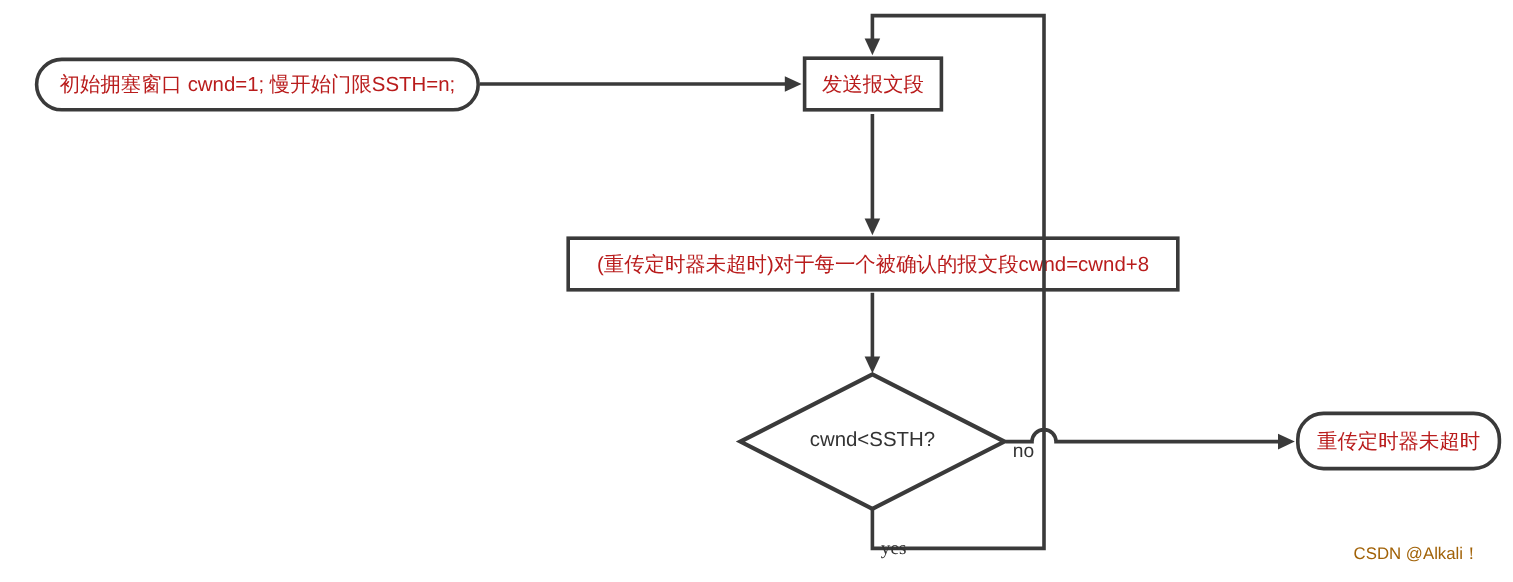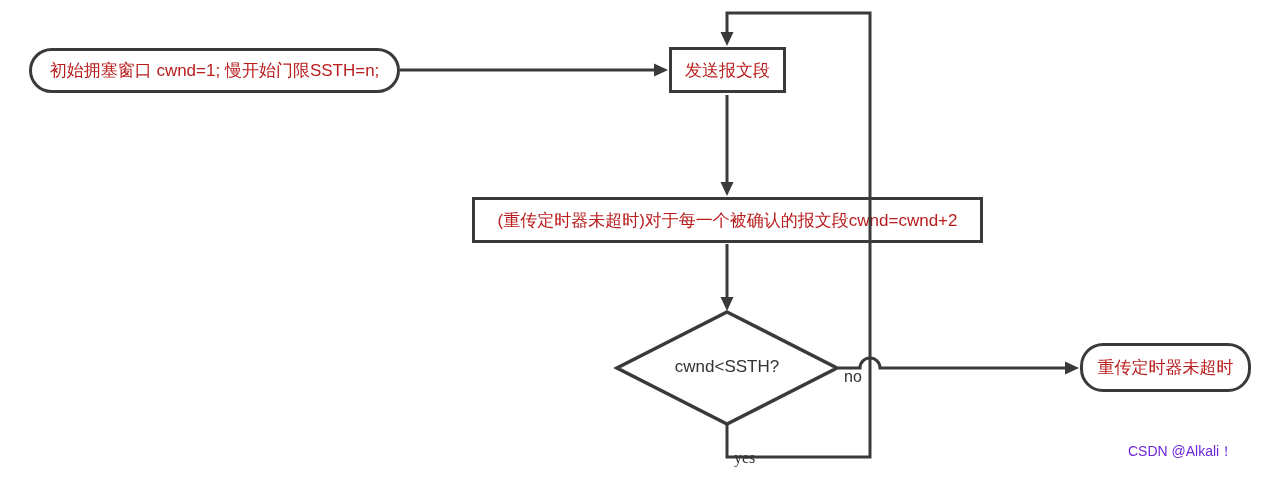--- a/index.html
+++ b/index.html
@@ -43,42 +43,42 @@
     white-space: nowrap;
   }
   .decision-label {
     font-size: 17px;
     text-align: center;
   }
   .edge-label { font-size: 16px; margin-top: 21px; }
   .watermark {
     position: absolute;
     left: 1128px;
-    top: 443px;
+    top: 453px;
     font-size: 14px;
-    color: #6d28d9;
+    color: #a16207;
     z-index: 3;
     white-space: nowrap;
   }
 </style>
 </head>
 <body>
 
 <div class="canvas">
 
   <div class="node stadium" style="left:29px; top:48px; width:371px; height:45px;">
     <span>初始拥塞窗口 cwnd=1; 慢开始门限SSTH=n;</span>
   </div>
 
   <div class="node" style="left:669px; top:47px; width:117px; height:46px;">
     <span>发送报文段</span>
   </div>
 
   <div class="node" style="left:472px; top:197px; width:511px; height:46px;">
-    <span>(重传定时器未超时)对于每一个被确认的报文段cwnd=cwnd+2</span>
+    <span>(重传定时器未超时)对于每一个被确认的报文段cwnd=cwnd+8</span>
   </div>
 
   <div class="node stadium" style="left:1080px; top:343px; width:171px; height:49px;">
     <span>重传定时器未超时</span>
   </div>
 
   <svg class="connectors" width="1261" height="485" viewBox="0 0 1261 485">
 
     <path d="M727 424 L727 457 L870 457 L870 13 L727 13 L727 33" fill="none" stroke="#3a3a3a" stroke-width="3"></path>
     <polygon points="727,46 720.5,32 733.5,32" fill="#3a3a3a"></polygon>

